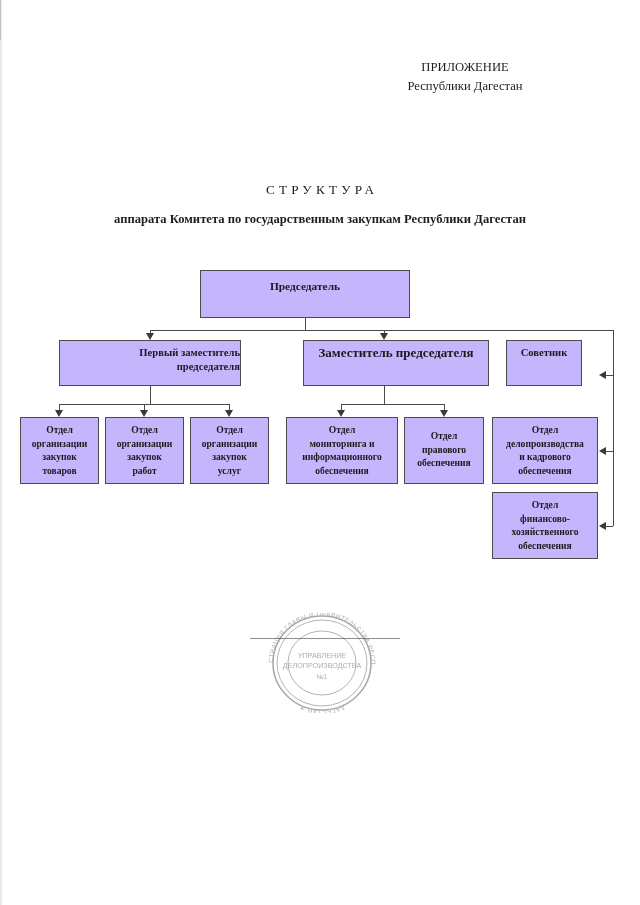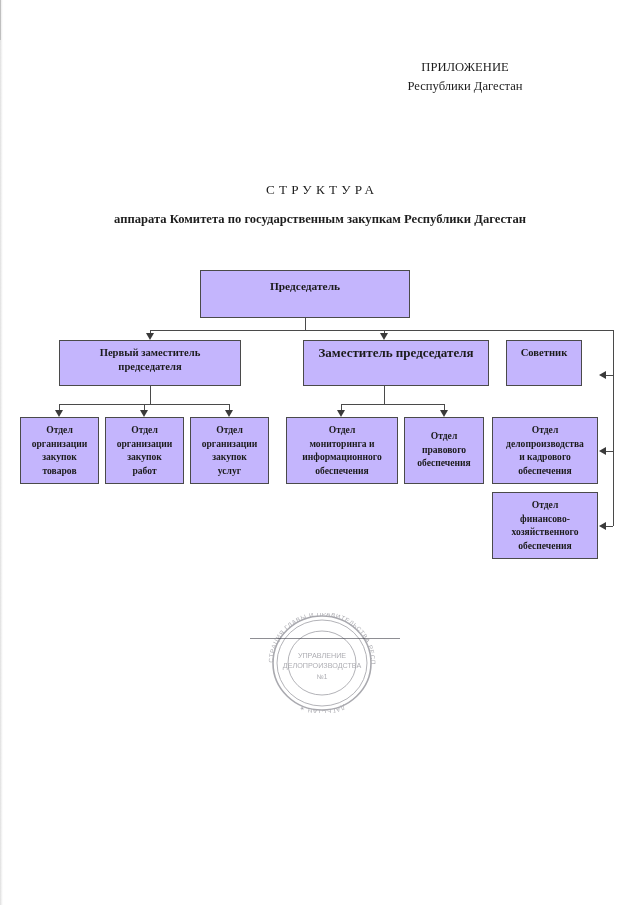--- a/index.html
+++ b/index.html
@@ -84,21 +84,21 @@
     display: block;
     padding-top: 5px;
     line-height: 13.5px;
   }
 
   
   .n-chair { left: 200px; top: 270px; width: 210px; height: 48px; font-size: 11.4px; }
   .n-chair .label { padding-top: 9px; }
 
   
-  .n-deputy1 { left: 59px;  top: 340px; width: 182px; height: 46px; font-size: 10.6px; }
+  .n-deputy1 { left: 59px;  top: 340px; width: 182px; height: 46px; font-size: 10.6px; text-align: right; }
   .n-deputy2 { left: 303px; top: 340px; width: 186px; height: 46px; font-size: 13px; text-align: center; }
   .n-advisor { left: 506px; top: 340px; width: 76px;  height: 46px; font-size: 10.6px; }
 
   
   .n-goods    { left: 20px;  top: 417px; width: 79px; height: 67px; font-size: 9.6px; }
   .n-works    { left: 105px; top: 417px; width: 79px; height: 67px; font-size: 9.6px; }
   .n-services { left: 190px; top: 417px; width: 79px; height: 67px; font-size: 9.6px; }
   .n-monitor  { left: 286px; top: 417px; width: 112px; height: 67px; font-size: 9.6px; }
   .n-legal    { left: 404px; top: 417px; width: 80px;  height: 67px; font-size: 9.6px; }
   .n-records  { left: 492px; top: 417px; width: 106px; height: 67px; font-size: 9.6px; }

